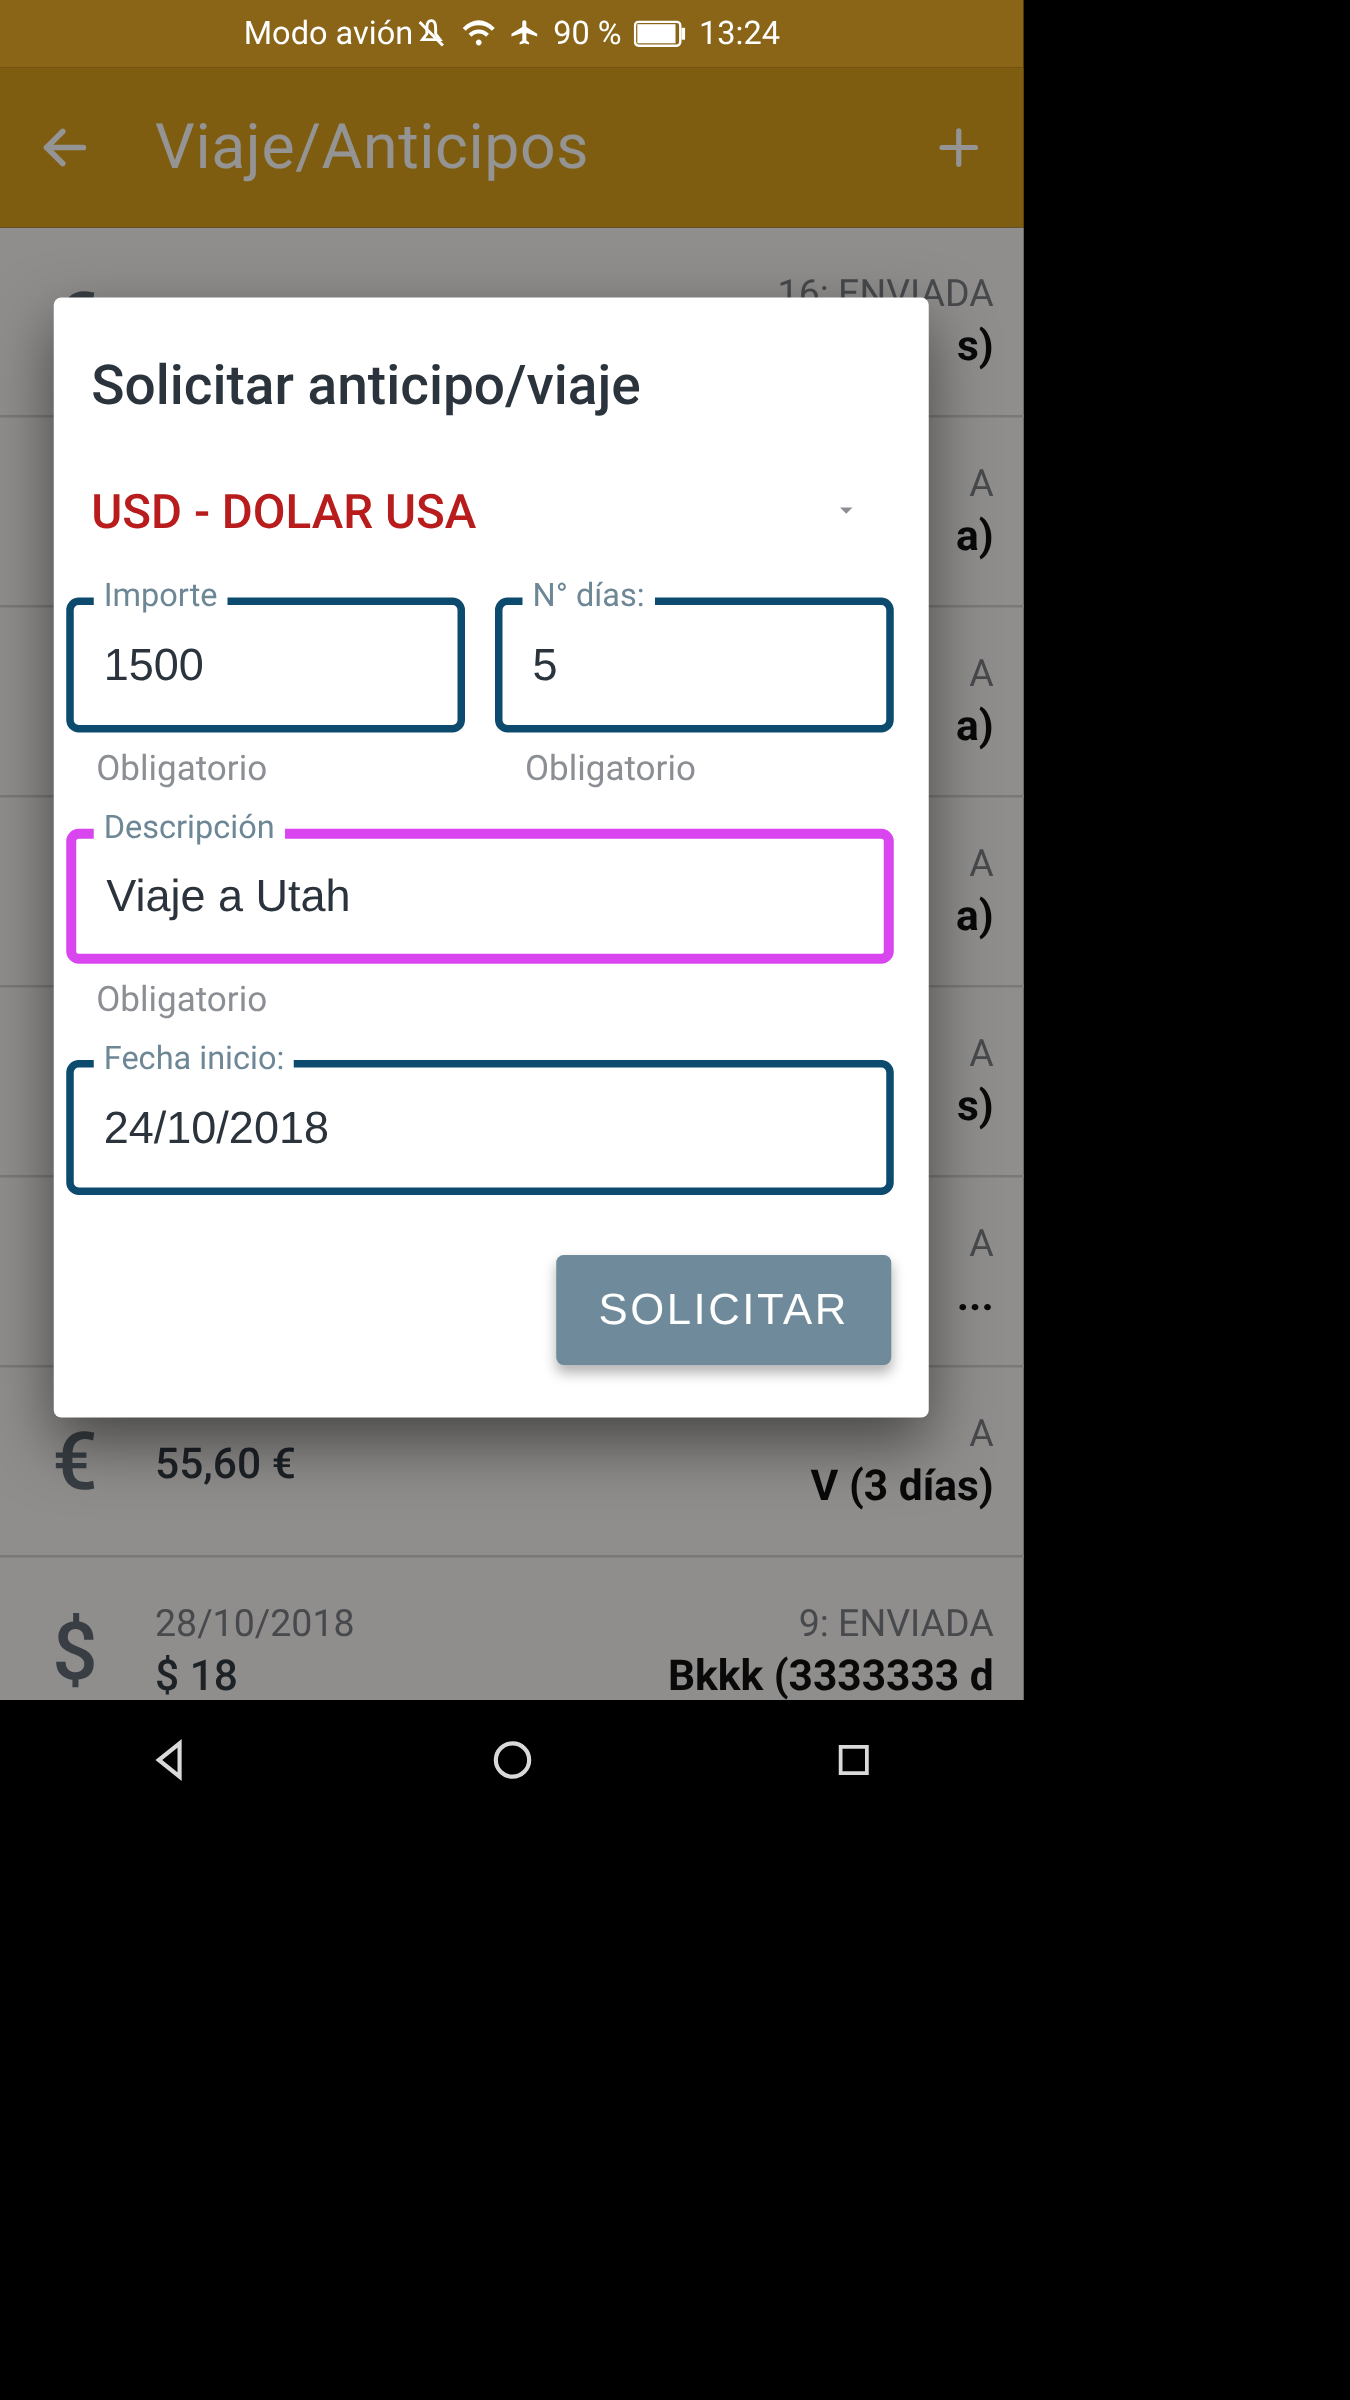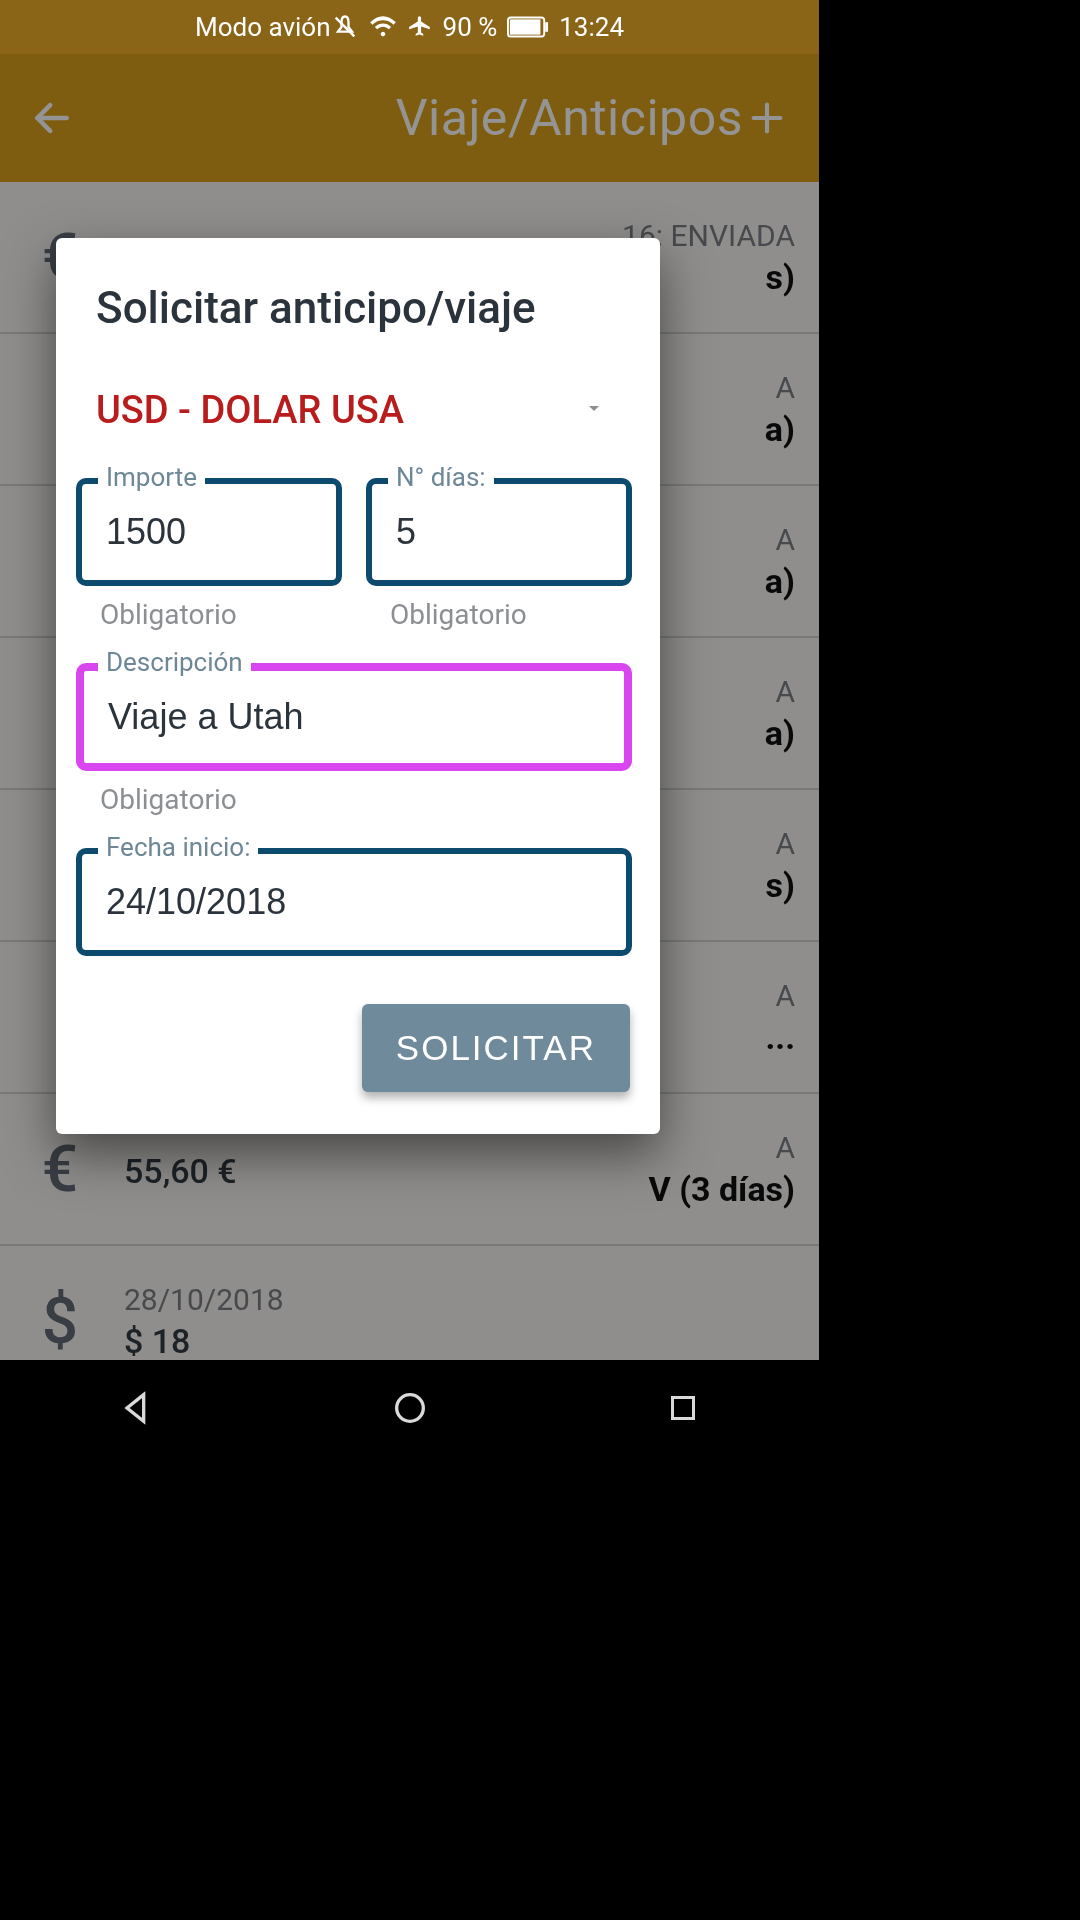--- a/index.html
+++ b/index.html
@@ -19,21 +19,20 @@
   .status-right .ico { display: inline-flex; }
 
   
   .app-bar {
     height: 128px; width: 100%;
     background: #daa01d;
     color: #ffffff;
     display: flex; align-items: center;
     padding: 0 28px;
     position: relative;
-    text-align: right;
   }
   .app-bar .back { width: 48px; height: 48px; display:flex; align-items:center; justify-content:center; }
   .app-bar .title { font-size: 50px; font-weight: 400; margin-left: 48px; letter-spacing: 0.5px; flex: 1;}
   .app-bar .plus { width: 48px; height: 48px; display:flex; align-items:center; justify-content:center;}
 
   
   .list { background: #f6f4f2; height: 1178px; overflow: hidden; }
   .row {
     display: flex; align-items: center; justify-content: space-between;
     padding: 0 24px; height: 152px; border-bottom: 2px solid #d2d0cd;
@@ -52,25 +51,25 @@
 
   
   .scrim {
     position: absolute; top: 54px; left: 0; right: 0; height: 1306px;
     background: rgba(0,0,0,0.42);
   }
 
   
   .dialog {
     position: absolute;
-    left: 56px; top: 238px; width: 604px;
+    left: 43px; top: 238px; width: 700px;
     background: #fff;
     border-radius: 6px;
     box-shadow: 0 20px 50px rgba(0,0,0,0.5);
-    padding: 44px 28px 24px 20px;
+    padding: 44px 28px 24px 10px;
   }
   .dialog-title {
     font-size: 44px; color: #2b343c; font-weight: 500; padding-left: 20px; margin-bottom: 36px;
   }
 
   .currency-row {
     display: flex; align-items: center; justify-content: space-between;
     padding: 18px 26px 28px 20px;
   }
   .currency-text { font-size: 38px; color: #b91c1c; font-weight: 500; }
@@ -264,20 +263,24 @@
         </div>
       </div>
       <div class="row">
         <div class="left">
           <div class="cur">$</div>
           <div class="col">
             <div class="date">28/10/2018</div>
             <div class="amt">$ 18</div>
           </div>
         </div>
+        <div class="right">
+          <div class="status">9: ENVIADA</div>
+          <div class="desc">Bkkk (3333333 d</div>
+        </div>
       </div>
     </div>
 
   <div class="scrim"></div>
 
   <div class="dialog">
     <div class="dialog-title">Solicitar anticipo/viaje</div>
 
     <div class="currency-row">
       <span class="currency-text">USD - DOLAR USA</span>

